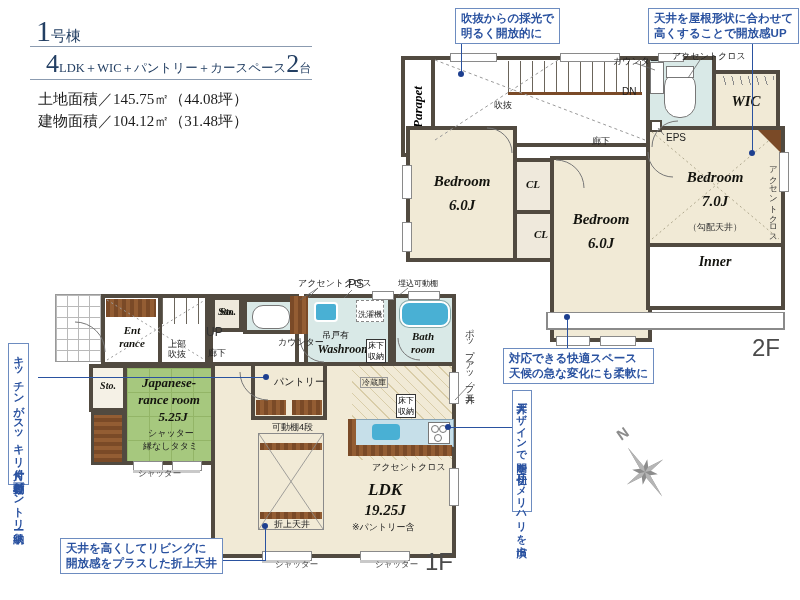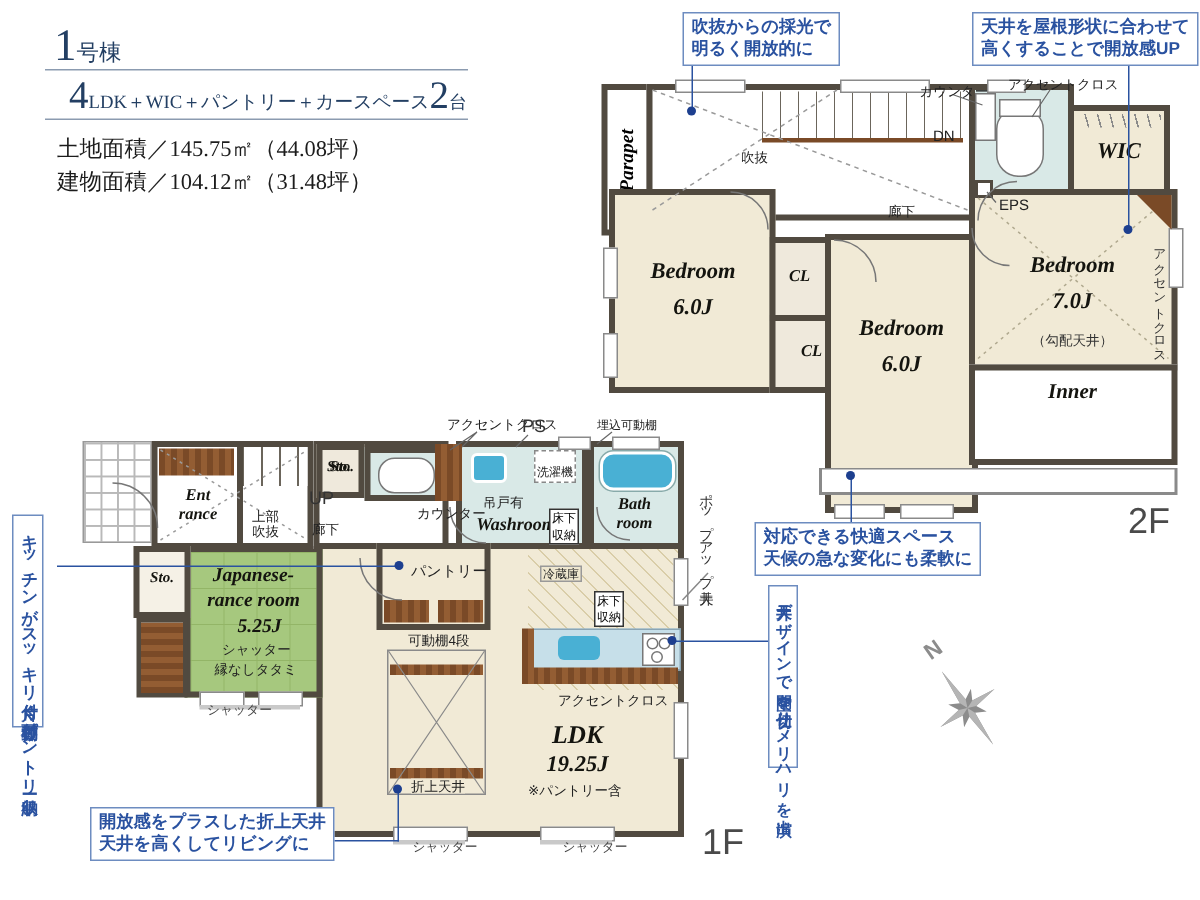--- a/index.html
+++ b/index.html
@@ -201,21 +201,21 @@
   <div class="rname" style="left:340px;top:480px;width:90px;font-size:17px;">LDK</div>
   <div class="rname" style="left:340px;top:501px;width:90px;font-size:15px;">19.25J</div>
   <div class="lbl" style="left:352px;top:522px;">※パントリー含</div>
 
   <div class="abs" style="left:258px;top:433px;width:66px;height:97px;border:1px solid #8a8a8a;z-index:6;background:#f1ead6;"></div>
   <div class="abs wood" style="left:260px;top:443px;width:62px;height:7px;z-index:7;"></div>
   <div class="abs wood" style="left:260px;top:512px;width:62px;height:7px;z-index:7;"></div>
   <div class="lbl" style="left:274px;top:519px;background:#f1ead6;z-index:26;">折上天井</div>
   <div class="lbl gray" style="left:275px;top:560px;font-size:8.5px;">シャッター</div>
   <div class="lbl gray" style="left:375px;top:560px;font-size:8.5px;">シャッター</div>
-  <div class="abs" style="left:468px;top:548px;font-size:24px;color:#4a4a4a;z-index:25;">1F</div>
+  <div class="abs" style="left:425px;top:548px;font-size:24px;color:#4a4a4a;z-index:25;">1F</div>
 
   <div class="win" style="left:372px;top:291px;width:20px;height:7px;"></div>
   <div class="win" style="left:408px;top:291px;width:30px;height:7px;"></div>
   <div class="win" style="left:449px;top:372px;width:8px;height:30px;"></div>
   <div class="win" style="left:449px;top:468px;width:8px;height:36px;"></div>
   <div class="win" style="left:262px;top:551px;width:48px;height:8px;"></div>
   <div class="win" style="left:360px;top:551px;width:48px;height:8px;"></div>
   <div class="shut" style="left:262px;top:560px;width:48px;"></div>
   <div class="shut" style="left:360px;top:560px;width:48px;"></div>
   <div class="win" style="left:133px;top:461px;width:28px;height:8px;"></div>
@@ -287,21 +287,21 @@
 
   <div class="callout v" style="left:512px;top:390px;height:112px;font-size:10.5px;">天井デザインで空間を仕切りメリハリを演出</div>
   <div class="cline" style="left:450px;top:427px;width:62px;height:1px;"></div>
   <div class="cdot" style="left:445px;top:424px;"></div>
 
   <div class="callout v" style="left:8px;top:343px;height:132px;font-size:11px;">キッチンがスッキリ片付く可動棚付パントリー収納</div>
   <div class="cline" style="left:38px;top:377px;width:228px;height:1px;"></div>
   <div class="cdot" style="left:263px;top:374px;"></div>
 
   <div class="callout" style="left:60px;top:538px;">
+    <div>天井を高くしてリビングに</div>
     <div>開放感をプラスした折上天井</div>
-    <div>天井を高くしてリビングに</div>
   </div>
   <div class="cline" style="left:204px;top:560px;width:62px;height:1px;"></div>
   <div class="cline" style="left:265px;top:527px;width:1px;height:34px;"></div>
   <div class="cdot" style="left:262px;top:523px;"></div>
 
 
 </div>
 
 </body></html>

